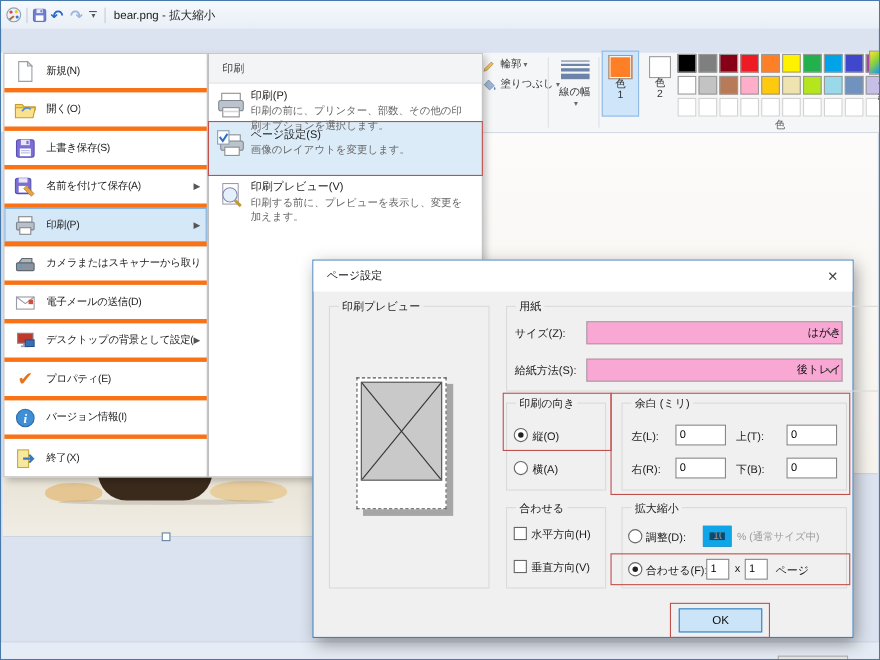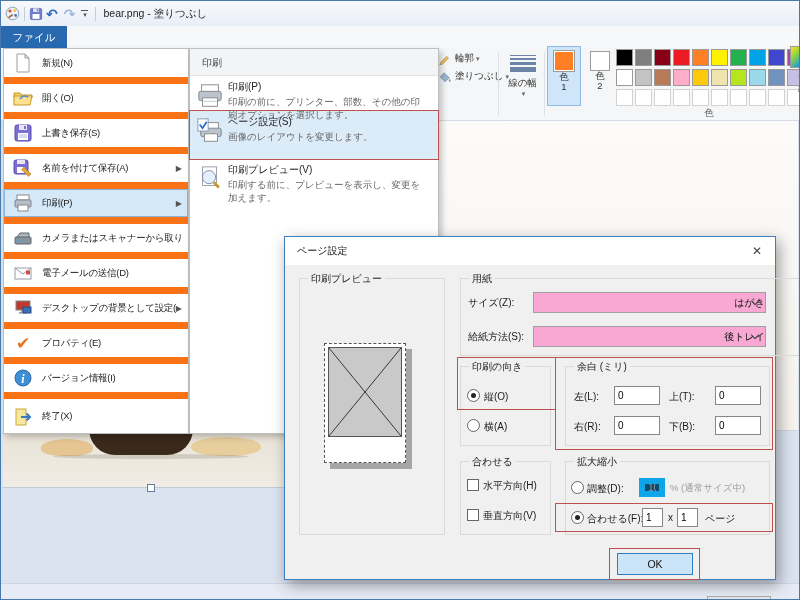--- a/index.html
+++ b/index.html
@@ -33,21 +33,21 @@
 
   
   .canvasA { position:absolute; left:2px; top:120px; width:296px; height:367px; background:#fbfaf8; border-bottom:1px solid #c2cbd9; }
   .canvasB { position:absolute; left:298px; top:120px; width:499px; height:310px; background:linear-gradient(#fcfbfa,#f6f3ed); border-bottom:1px solid #ccd5e2; }
   .bear-floor { position:absolute; left:0; bottom:0; width:100%; height:55px; background:linear-gradient(#e9e3d6,#f0ede5); }
   .handle { position:absolute; left:146px; top:483px; width:8px; height:8px; background:#fff; border:1px solid #5f7d9e; }
   .statusbar { position:absolute; left:0; bottom:0; width:100%; height:16px; background:#e6ecf5; border-top:1px solid #ccd6e4; }
 
   
   .filemenu { position:absolute; left:2px; top:47px; width:186px; height:386px; background:#fff; border:1px solid #bfbfbf; box-shadow:3px 3px 6px rgba(0,0,0,.22); z-index:10; }
-  .mi { display:flex; align-items:center; height:35px; padding:0 6px 0 8px; border-bottom:7px solid #f97316; }
+  .mi { display:flex; align-items:center; height:35px; padding:0 6px 0 8px; border-bottom:4px solid #f97316; }
   .mi:last-child { border-bottom:none; }
   .mi-ic { width:22px; height:22px; flex:0 0 22px; margin-right:8px; display:flex; align-items:center; justify-content:center; }
   .mi-lb { font-size:9.5px; letter-spacing:-0.3px; color:#1c1c1c; white-space:nowrap; overflow:hidden; }
   .mi-ar { margin-left:auto; font-size:8px; color:#555; }
   .mi.hl { background:#d5e8f8; box-shadow:inset 0 0 0 1px #86b4dd; }
 
   
   .submenu { position:absolute; left:188px; top:47px; width:250px; height:386px; background:#fff; border:1px solid #bfbfbf; box-shadow:3px 3px 6px rgba(0,0,0,.22); z-index:10; }
   .sm-head { height:27px; line-height:27px; padding-left:12px; font-size:10px; color:#444; background:#f3f4f6; border-bottom:1px solid #e4e4e4; }
   .smi { display:flex; padding:4px 6px 0 6px; }
@@ -105,26 +105,23 @@
           <rect x="5" y="10" width="10" height="7" fill="#fff"></rect>
         </svg>
     </span>
     <span class="qat-btn undo">↶</span>
     <span class="qat-btn redo">↷</span>
     <span class="qat-dd">
         <span class="bar"></span>
         <span class="tri">▾</span>
       </span>
     <span class="qat-sep"></span>
-    <span class="win-title">bear.png - 塗りつぶし</span>
-  </div>
-
-  <div class="tabrow">
-    <div class="file-tab">ファイル</div>
-  </div>
+    <span class="win-title">bear.png - 拡大縮小</span>
+  </div>
+
 
   <div class="ribbon">
 
     <div style="position:absolute;left:438px;top:4px;display:flex;align-items:center;">
       <svg width="12" height="12" viewBox="0 0 14 14">
           <path d="M2 11l7-7 2 2-7 7-3 1z" fill="#f0c05a" stroke="#a08040" stroke-width=".7"></path>
         </svg>
       <span class="rb-lbl" style="margin-left:4px;">輪郭</span>
       <span class="rb-dd">▾</span>
     </div>

